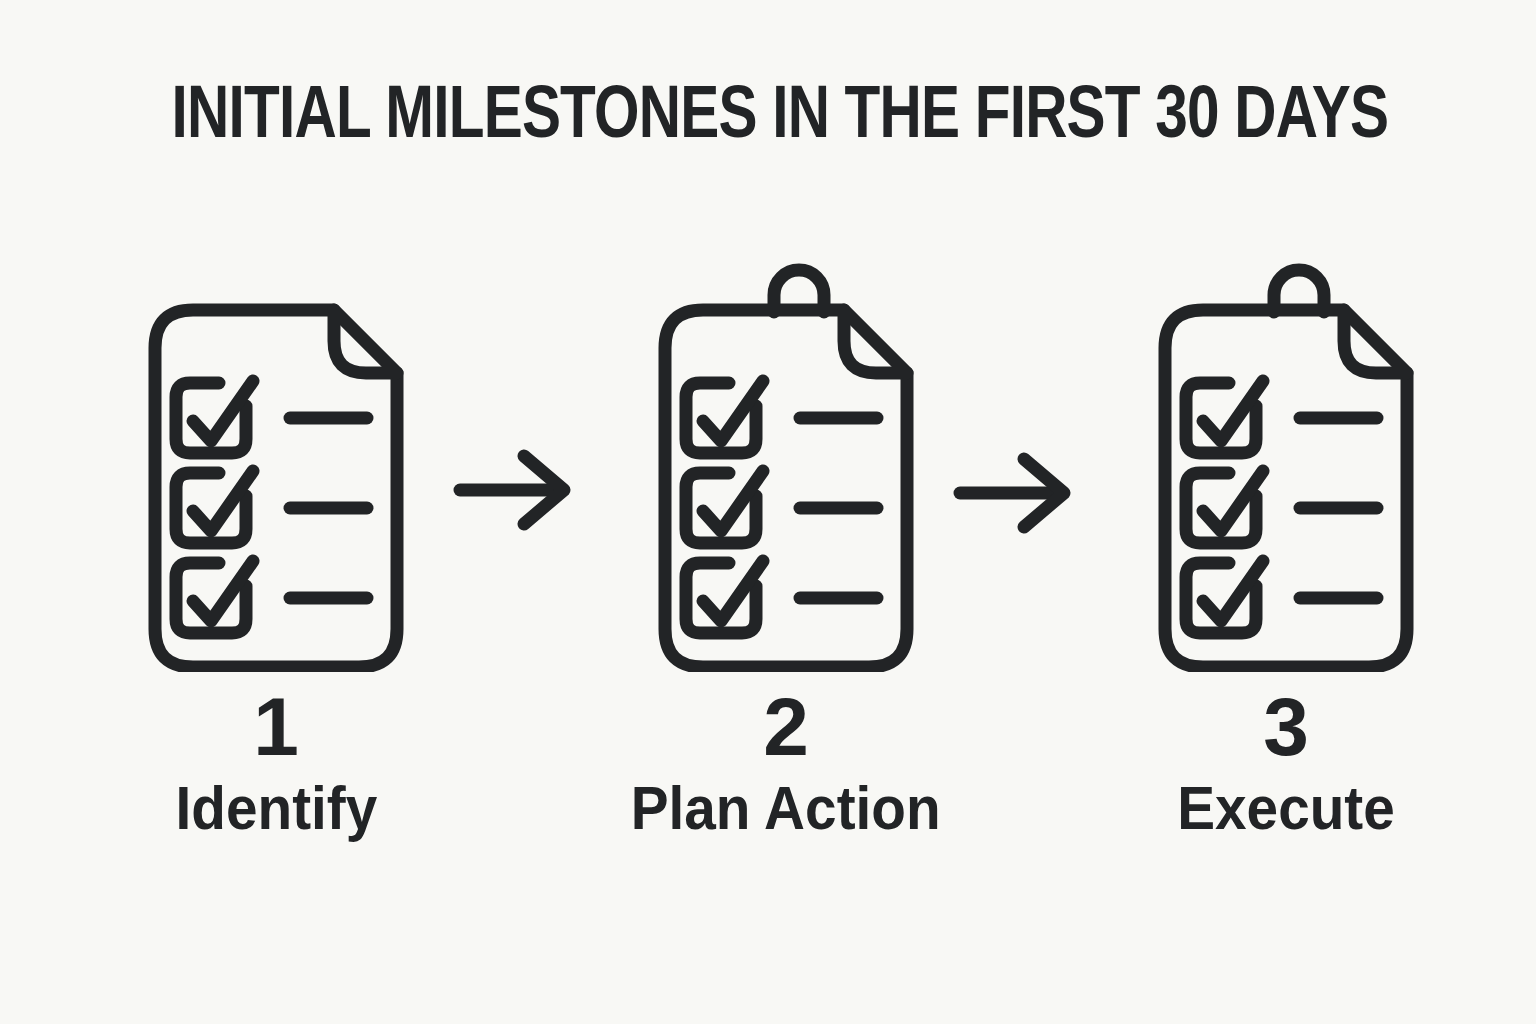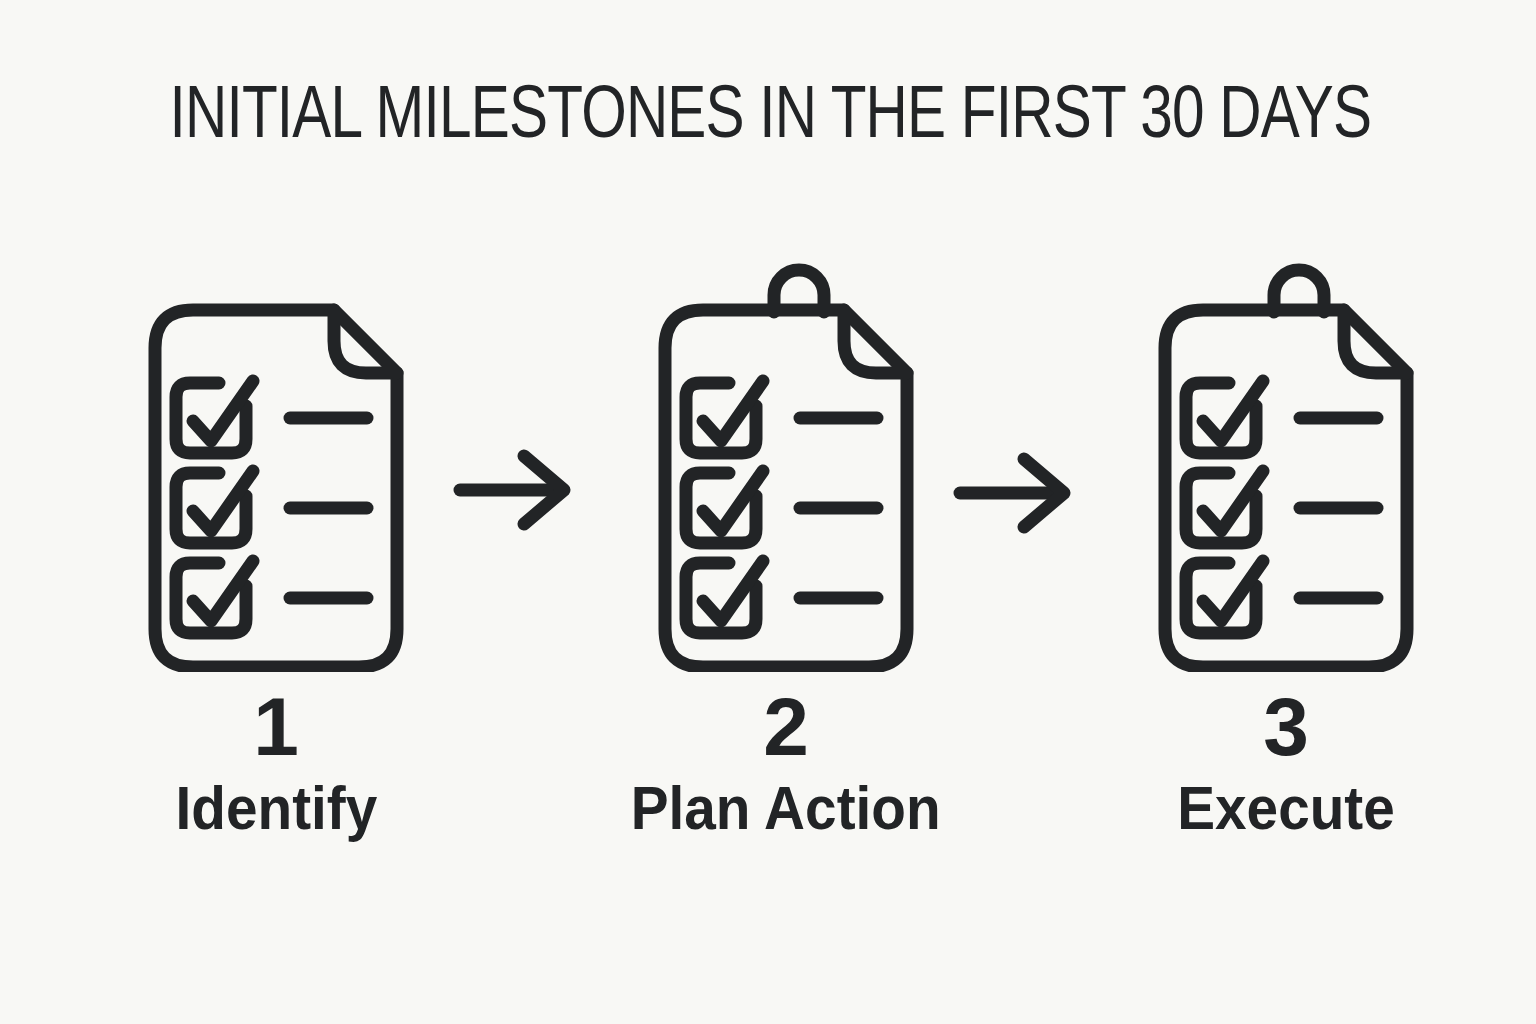--- a/index.html
+++ b/index.html
@@ -7,21 +7,21 @@
     width:1536px;height:1024px;
     background:var(--bg,#f8f8f5);
     font-family:"Liberation Sans","DejaVu Sans",sans-serif;
     color:var(--ink,#222426);
     overflow:hidden;position:relative;
   }
   .canvas{position:absolute;inset:0;}
   .title{
     position:absolute;top:72px;left:0;width:1536px;
     text-align:center;
-    font-size:75px;font-weight:400;line-height:1.05;
+    font-size:75px;font-weight:700;line-height:1.05;
     letter-spacing:-1px;
     white-space:nowrap;
   }
   .title-inner{
     display:inline-block;
     transform:scaleX(.78);
     transform-origin:center;
   }
   .step{
     position:absolute;top:262px;width:312px;

